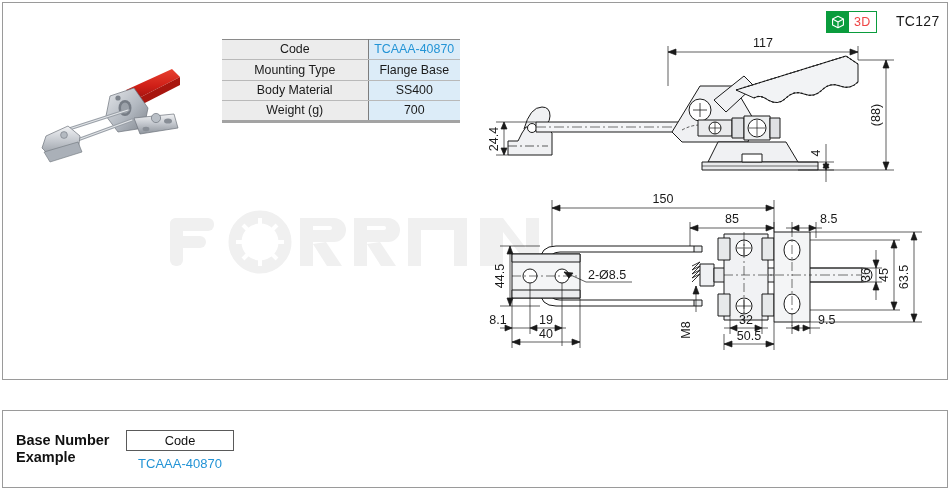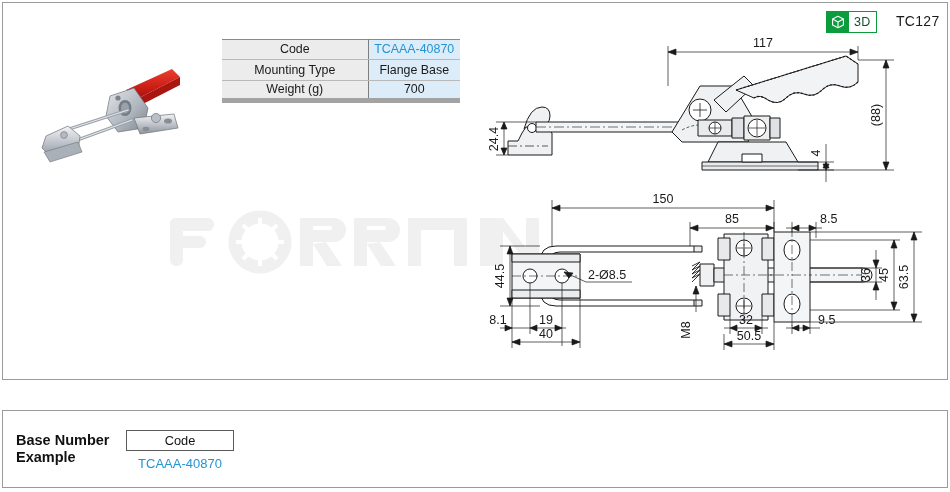--- a/index.html
+++ b/index.html
@@ -37,21 +37,21 @@
     height: 22px; display: flex; align-items: stretch;
     border: 1px solid #0a9c3d; background: #fff;
   }
   #badge-3d .cube-box {
     width: 22px; background: #0a9c3d;
     display: flex; align-items: center; justify-content: center;
   }
   #badge-3d .badge-label {
     display: flex; align-items: center; justify-content: center;
     padding: 0 6px 0 5px;
-    color: #14532d; font-size: 12.5px; letter-spacing: .2px;
+    color: #ef4444; font-size: 12.5px; letter-spacing: .2px;
   }
   #series-code {
     position: absolute; left: 896px; top: 13px;
     font-size: 14px; color: #1a1a1a; letter-spacing: .3px;
   }
 
   
   #product-photo { position: absolute; left: 22px; top: 52px; width: 190px; height: 120px; }
 
   
@@ -61,21 +61,21 @@
     font-size: 12.4px;
   }
   #spec-table td {
     height: 20.4px; padding: 0 4px; text-align: center;
     border-top: 1px solid #b9b9b9; border-bottom: 1px solid #b9b9b9;
     line-height: 1;
   }
   #spec-table td.k { background: #ececec; width: 146px; border-right: 1px solid #7d7d7d; }
   #spec-table td.v { background: #dcecf8; width: 92px; }
   #spec-table tr:first-child td { border-top: 1px solid #8a8a8a; }
-  #spec-table tr:last-child td  { border-bottom: 5px solid #a3a3a3; }
+  #spec-table tr:last-child td  { border-bottom: 3px solid #a3a3a3; }
   #spec-table td.code-val { color: #2394d6; }
 
   
   .drawing { position: absolute; }
   #drawing-elevation { left: 486px; top: 34px;  width: 456px; height: 150px; }
   #drawing-plan      { left: 486px; top: 188px; width: 456px; height: 172px; }
 
   
   #pn-label {
     position: absolute; left: 16px; top: 432px;
@@ -191,20 +191,24 @@
     <tbody>
       <tr>
         <td class="k">Code</td>
         <td class="v code-val">TCAAA-40870</td>
       </tr>
       <tr>
         <td class="k">Mounting Type</td>
         <td class="v">Flange Base</td>
       </tr>
       <tr>
+        <td class="k">Body Material</td>
+        <td class="v">SS400</td>
+      </tr>
+      <tr>
         <td class="k">Weight (g)</td>
         <td class="v">700</td>
       </tr>
     </tbody>
   </table>
 
   <svg class="drawing" id="drawing-elevation" viewBox="0 0 456 150">
     <g fill="none" stroke="#1a1a1a" stroke-width="1" stroke-linejoin="round">
 
       <path d="M38 95 q6 -22 18 -22 q8 0 8 9 q0 9 -12 13" fill="#f0f1f3"></path>

